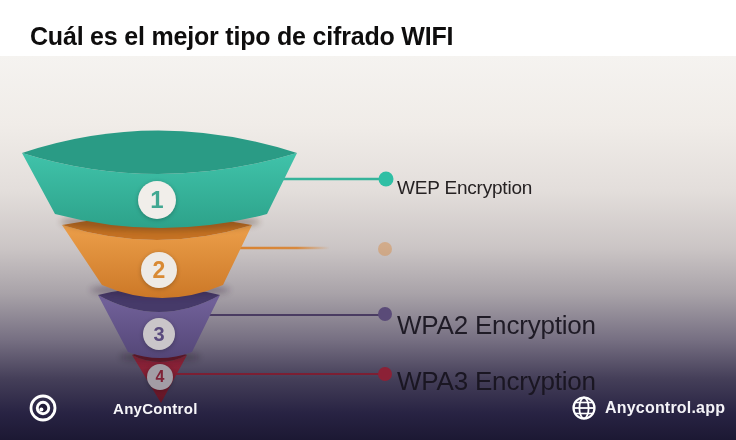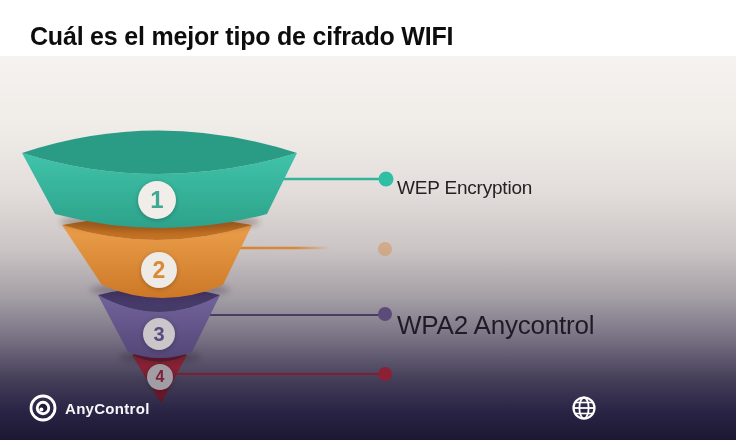--- a/index.html
+++ b/index.html
@@ -89,20 +89,21 @@
     left: 28px; top: 337px;
     display: flex;
     align-items: center;
     gap: 7px;
   }
   .brand-left .brand-text {
     color: #f7f6f9;
     font-size: 15px;
     font-weight: 700;
     letter-spacing: 0.3px;
+    margin-left: 48px;
   }
   .brand-right {
     position: absolute;
     left: 571px; top: 339px;
     display: flex;
     align-items: center;
     gap: 8px;
   }
   .brand-right .site-text {
     color: #f4f3f7;
@@ -195,36 +196,38 @@
       <span>2</span>
     </div>
     <div class="step-badge badge-3">
       <span>3</span>
     </div>
     <div class="step-badge badge-4">
       <span>4</span>
     </div>
 
     <div class="enc-label enc-1">WEP Encryption</div>
-    <div class="enc-label enc-3">WPA2 Anycontrol</div>
+    <div class="enc-label enc-3">WPA2 Encryption</div>
+    <div class="enc-label enc-4">WPA3 Encryption</div>
 
     <div class="brand-left">
       <svg width="30" height="30" viewBox="0 0 30 30">
         <circle cx="15" cy="15" r="12" fill="none" stroke="#ffffff" stroke-width="2.8"></circle>
         <circle cx="15" cy="15" r="7.2" fill="#ffffff"></circle>
         <circle cx="15" cy="15" r="4.3" fill="#211c37"></circle>
         <circle cx="13.4" cy="16.6" r="2" fill="#ffffff"></circle>
       </svg>
       <span class="brand-text">AnyControl</span>
     </div>
 
     <div class="brand-right">
       <svg width="26" height="26" viewBox="0 0 26 26">
         <circle cx="13" cy="13" r="10.5" fill="none" stroke="#ffffff" stroke-width="2.2"></circle>
         <ellipse cx="13" cy="13" rx="4.6" ry="10.5" fill="none" stroke="#ffffff" stroke-width="1.8"></ellipse>
         <line x1="2.5" y1="13" x2="23.5" y2="13" stroke="#ffffff" stroke-width="1.8"></line>
         <line x1="4.2" y1="7.5" x2="21.8" y2="7.5" stroke="#ffffff" stroke-width="1.6"></line>
         <line x1="4.2" y1="18.5" x2="21.8" y2="18.5" stroke="#ffffff" stroke-width="1.6"></line>
       </svg>
+      <span class="site-text">Anycontrol.app</span>
     </div>
 
   </div>
 </div>
 
 </body></html>

